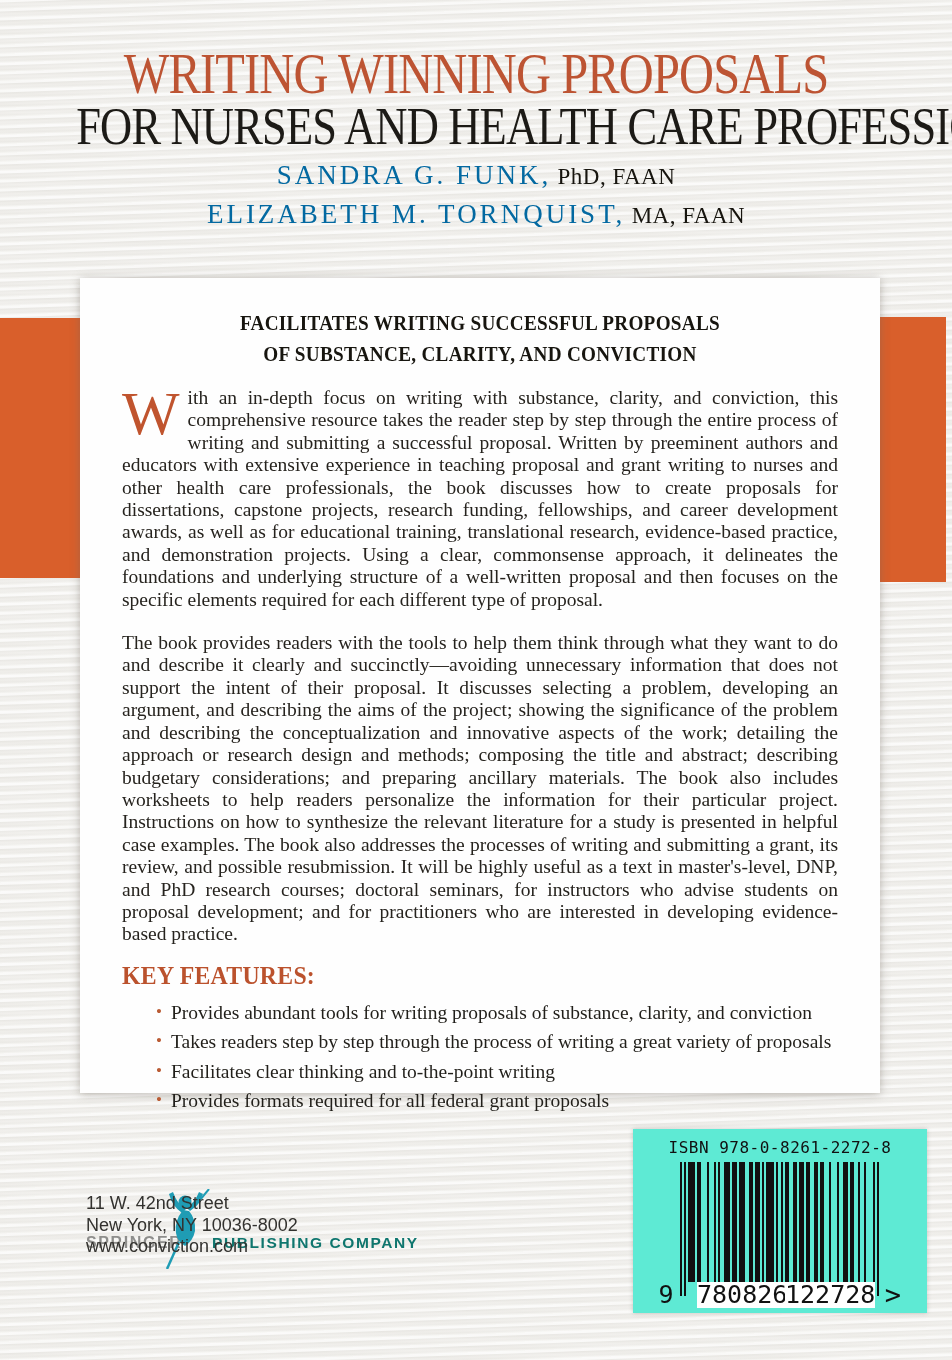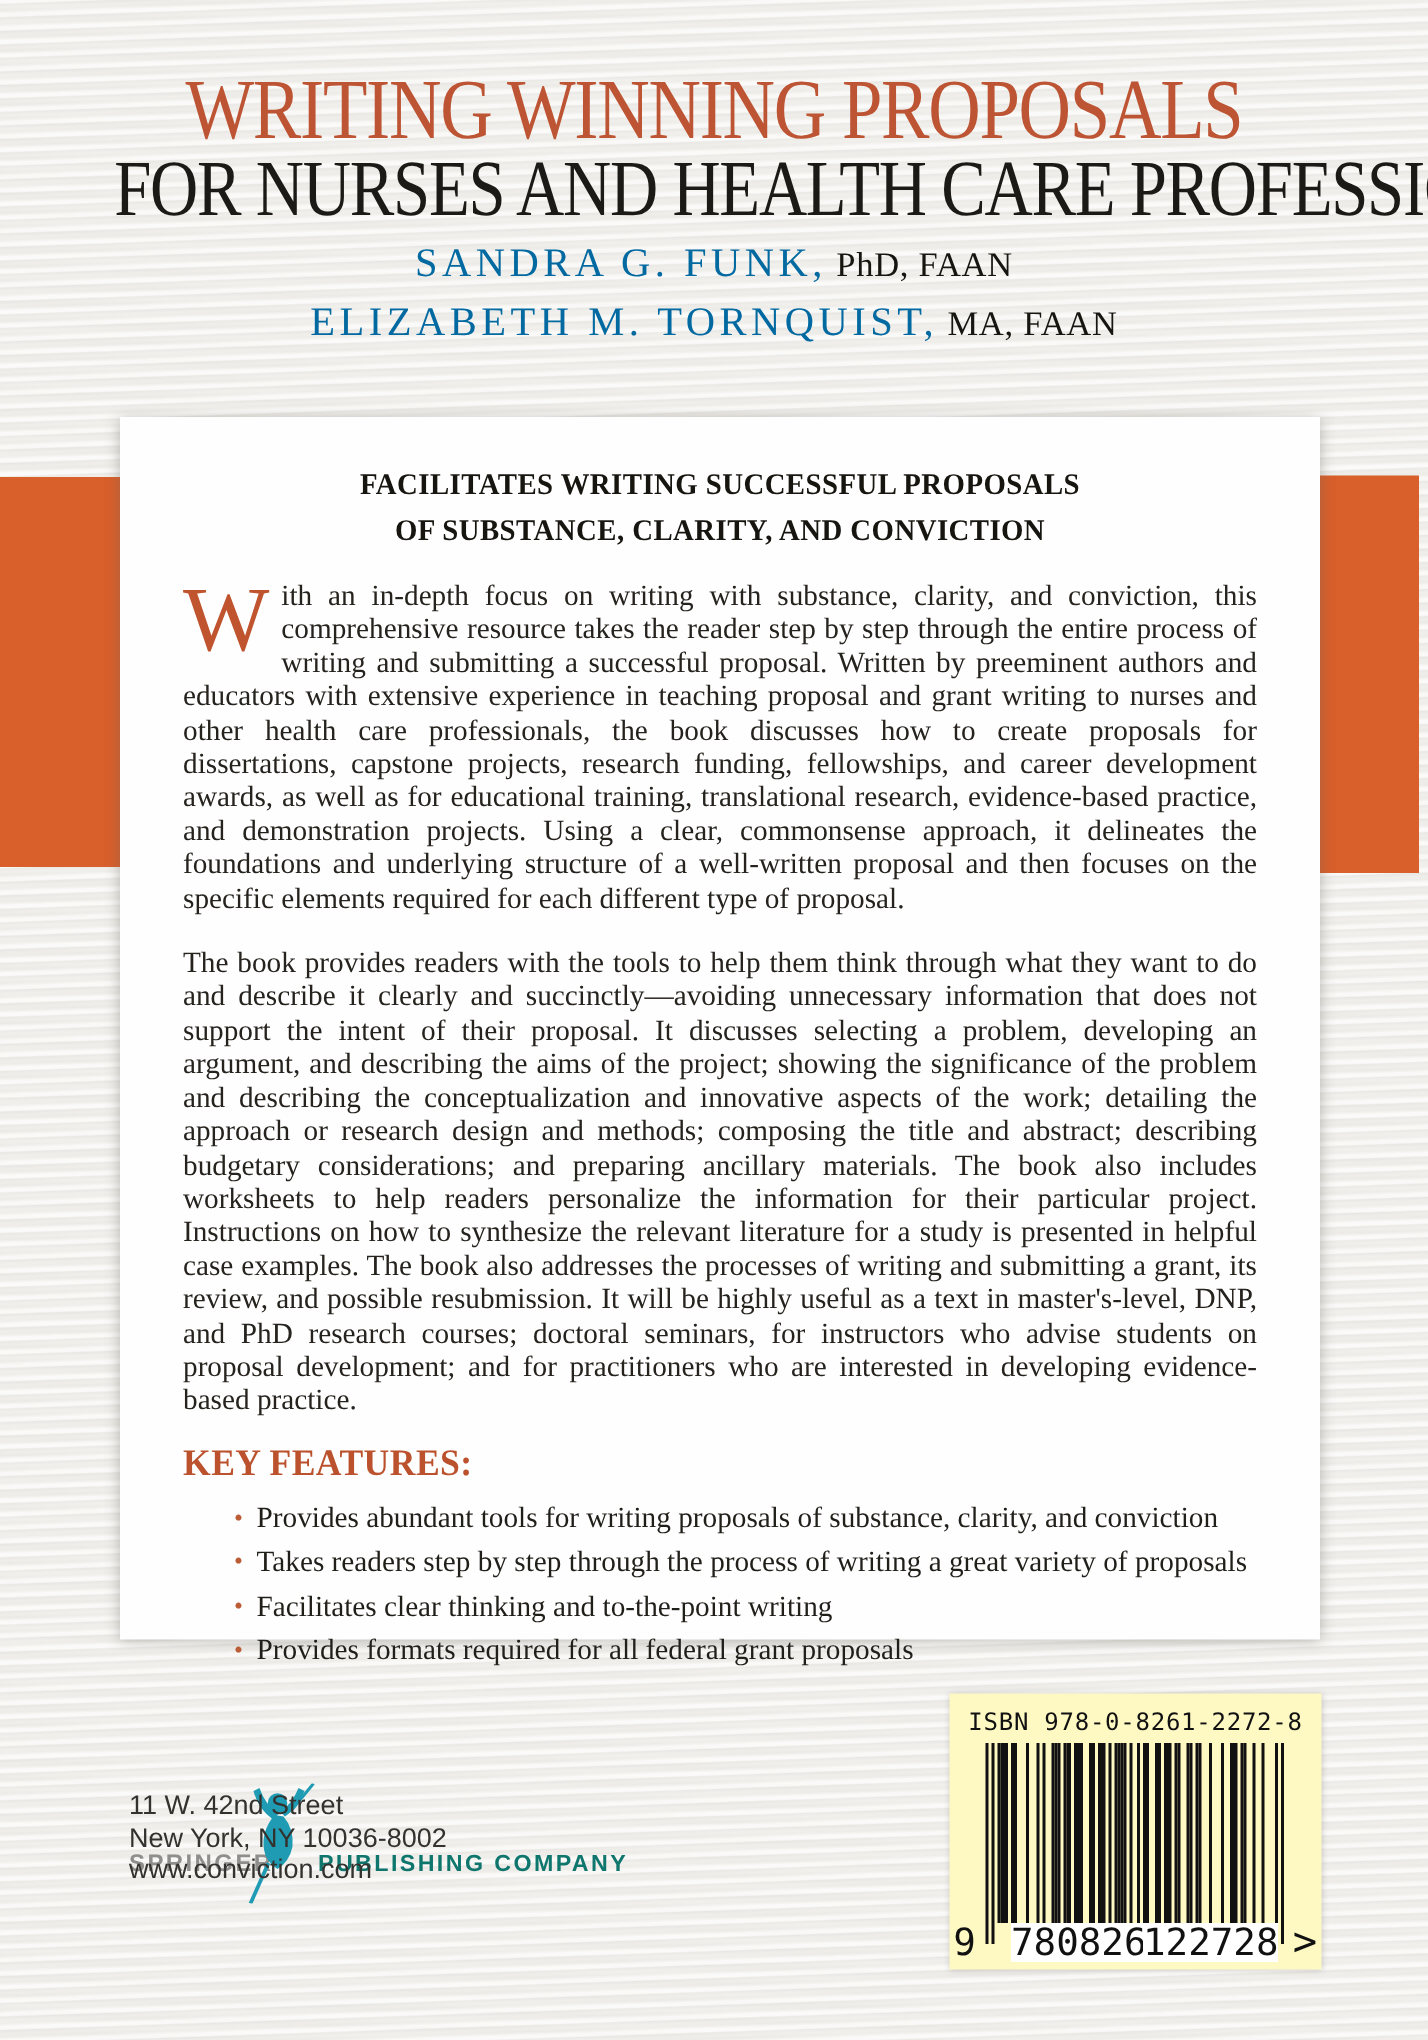--- a/index.html
+++ b/index.html
@@ -80,22 +80,22 @@
     font-size:15.5px; letter-spacing:1.6px; color:#0f766e; white-space:nowrap;
   }
   .logo-figure { position:absolute; left:164px; top:1189px; width:46px; height:80px; }
   .address-block {
     position:absolute; left:86px; top:1193px;
     font-family:"Liberation Sans", sans-serif; font-size:18px;
     line-height:21.5px; color:#33322f;
   }
 
   .barcode-box {
-    position:absolute; left:633px; top:1129px; width:248px; height:184px;
-    background:#fef9c3; box-shadow:0 0 4px rgba(120,115,105,.35);
+    position:absolute; left:633px; top:1129px; width:294px; height:184px;
+    background:#5eead4; box-shadow:0 0 4px rgba(120,115,105,.35);
   }
   .isbn-label {
     text-align:center; font-family:"DejaVu Sans Mono", monospace;
     font-size:16px; letter-spacing:.5px; color:#111; margin-top:9px; white-space:nowrap;
   }
   .bars { position:relative; width:200px; margin:5px auto 0 auto; height:134px;
     display:flex; align-items:flex-start; }
   .bars .m { width:2.105px; flex:0 0 auto; }
   .bc-digits span {
     position:absolute; top:120px; font-family:"DejaVu Sans Mono", monospace;

